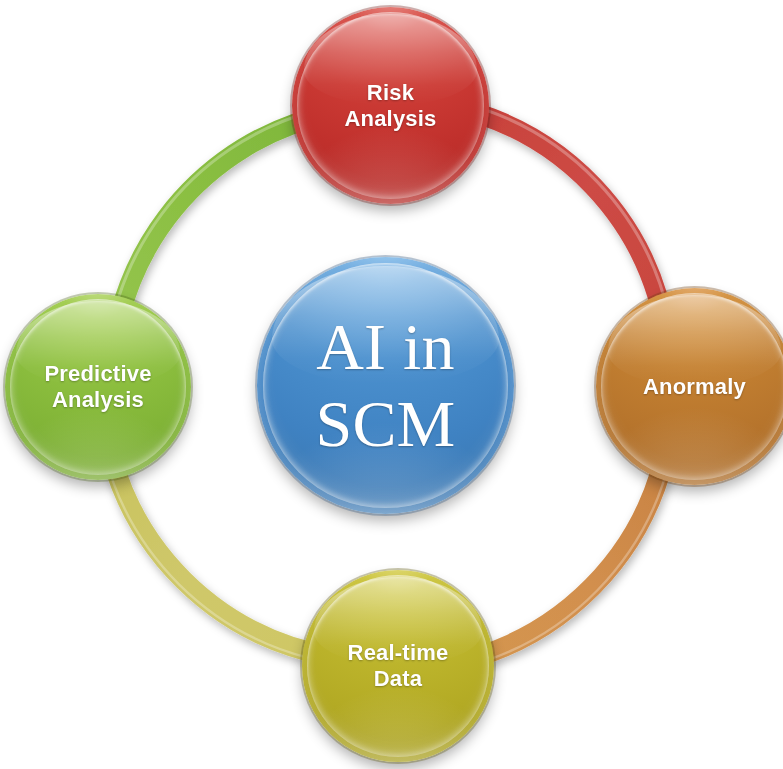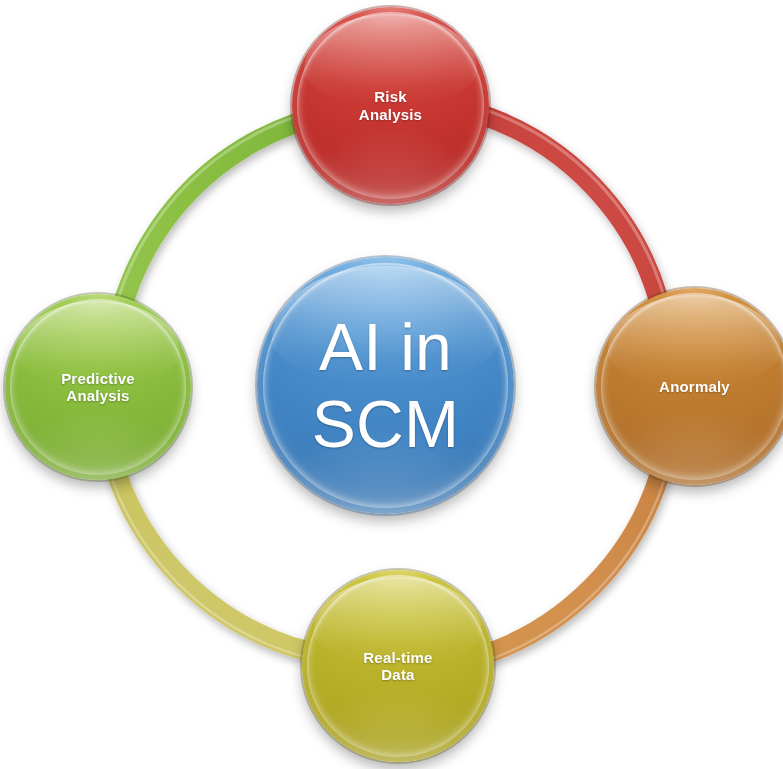--- a/index.html
+++ b/index.html
@@ -81,32 +81,33 @@
       radial-gradient(circle at 50% -6%, #8fc3ee 0%, #6aa9df 16%, #4a8fcd 42%, #3f82c2 68%, #3c79b3 88%, #4f8ec6 100%);
     box-shadow:
       0 0 0 2px rgba(40,80,125,0.32),
       0 7px 14px rgba(0,0,0,0.30),
       inset 0 -10px 20px rgba(255,255,255,0.18),
       inset 0 8px 16px rgba(255,255,255,0.10);
   }
   #node-center .node-label {
     font-size: 66px;
     font-weight: 400;
+    font-family: Liberation Serif, serif;
   }
   #node-center .rimlight {
     box-shadow:
       inset 0 2px 3px rgba(255,255,255,0.55),
       inset 0 -3px 6px rgba(255,255,255,0.30),
       inset 3px 0 6px rgba(255,255,255,0.16),
       inset -3px 0 6px rgba(255,255,255,0.16);
   }
 
   
   .satellite .node-label {
-    font-size: 15px;
+    font-size: 22px;
     font-weight: bold;
   }
   .satellite .rimlight {
     box-shadow:
       inset 0 2px 3px rgba(255,255,255,0.50),
       inset 0 -3px 7px rgba(255,255,255,0.26),
       inset 3px 0 6px rgba(255,255,255,0.14),
       inset -3px 0 6px rgba(255,255,255,0.14);
   }
 

